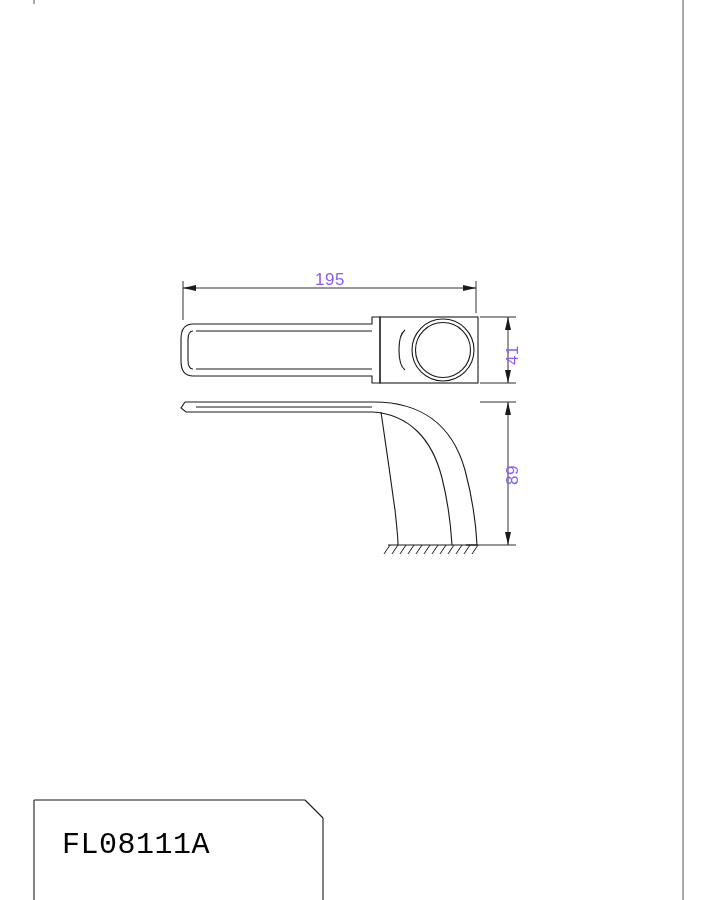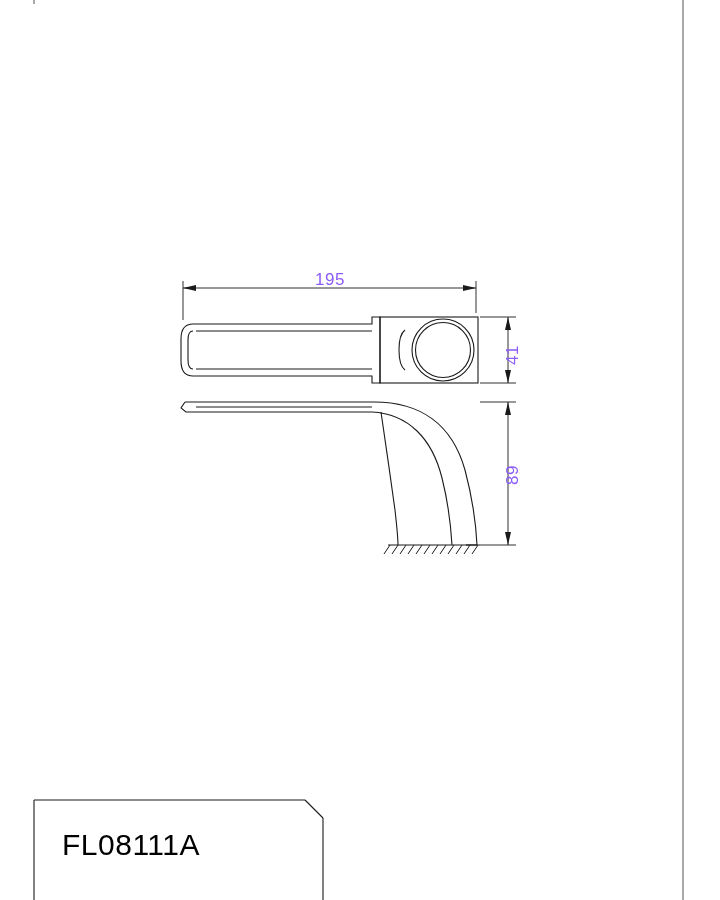--- a/index.html
+++ b/index.html
@@ -36,21 +36,21 @@
     white-space: nowrap;
   }
   .dim-vert {
     transform: rotate(-90deg);
     transform-origin: left top;
   }
   .part-label {
     position: absolute;
     left: 62px;
     top: 828px;
-    font-family: Liberation Sans, sans-serif;
+    font-family: Liberation Mono, monospace;
     font-size: 30px;
     letter-spacing: 0.5px;
     color: #000000;
     white-space: nowrap;
   }
 </style>
 </head>
 <body>
 
 <div id="sheet">

